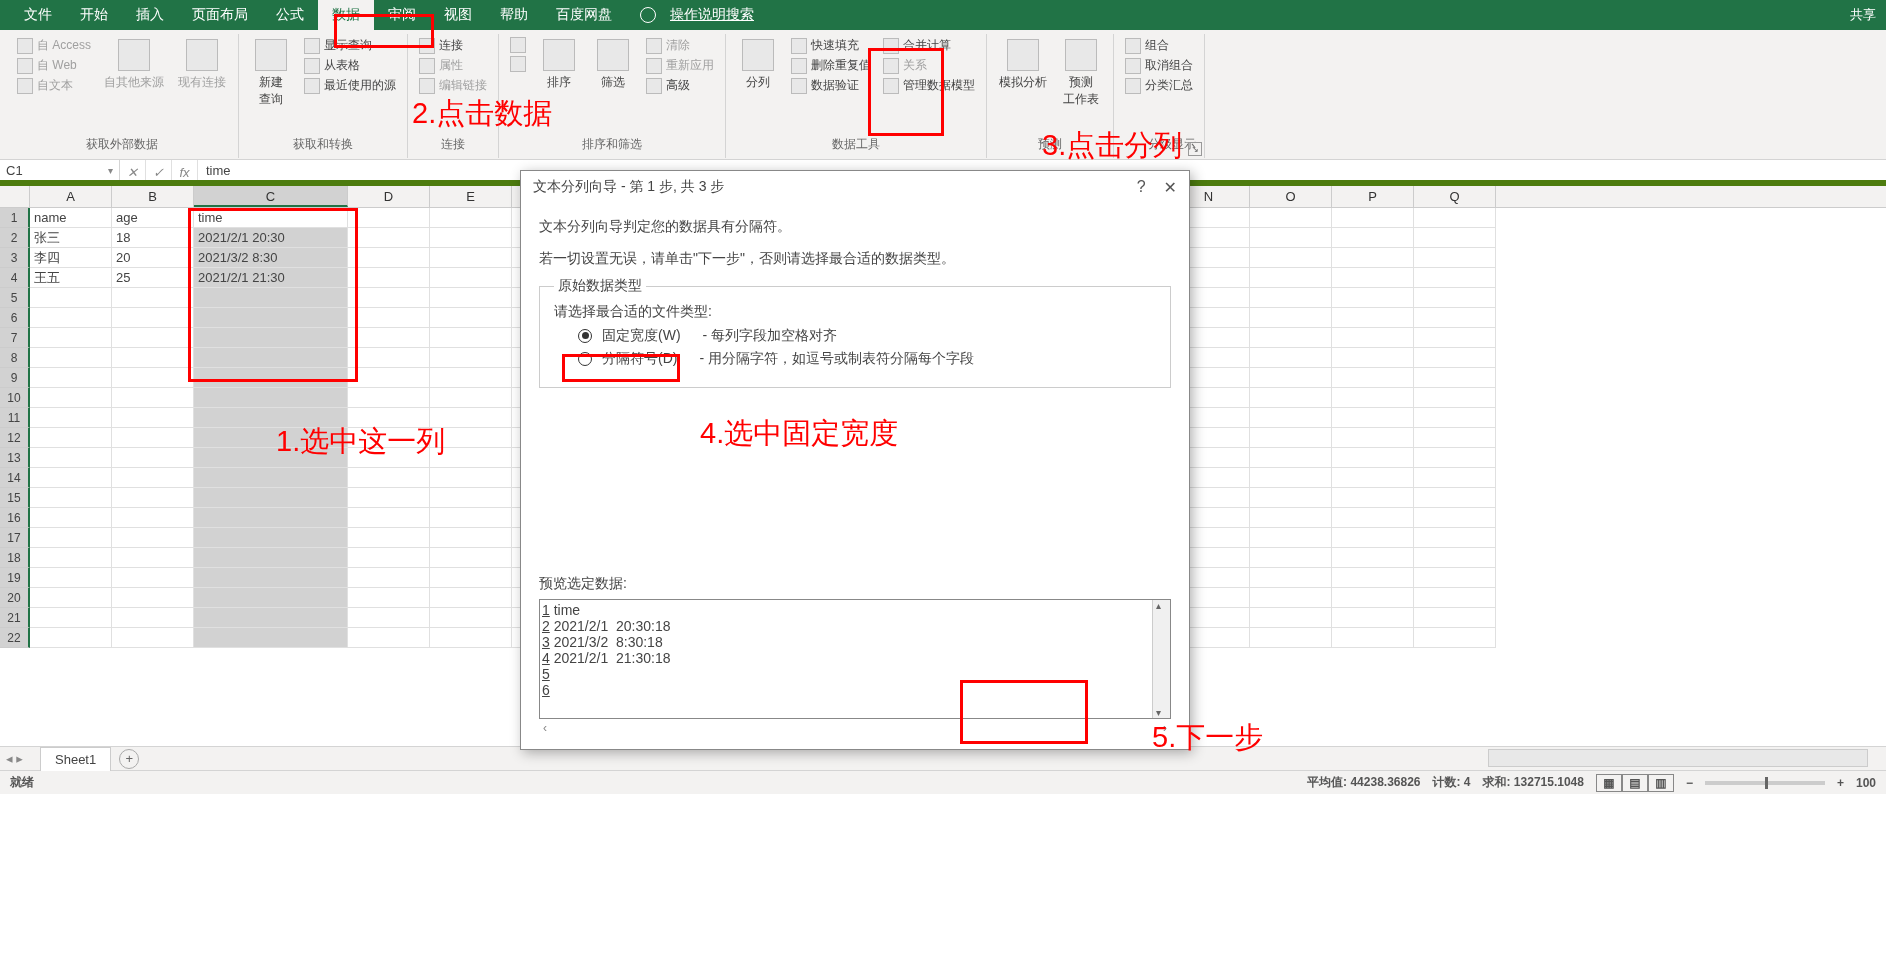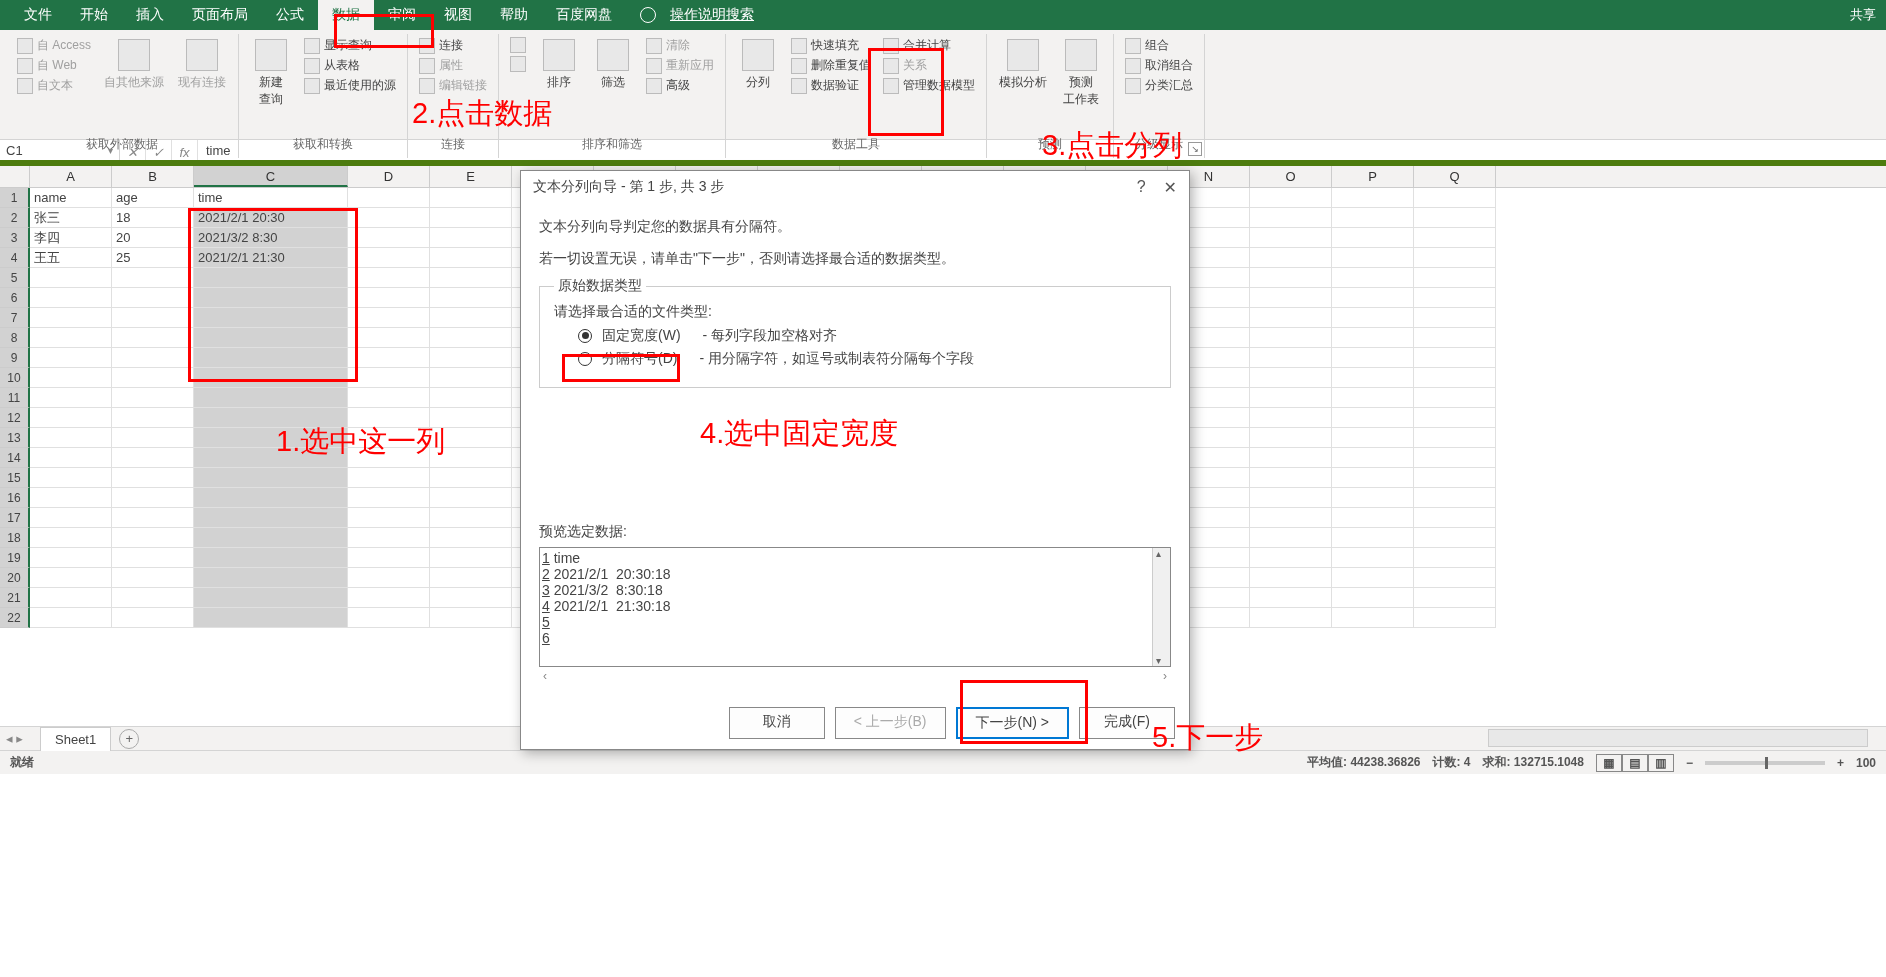--- a/index.html
+++ b/index.html
@@ -6,21 +6,21 @@
 body { background: #fff; font-size: 13px; color: #444; overflow: hidden; width: 1886px; height: 977px; position: relative; }
 
 
 .ribbon-tabs { background: #217346; height: 30px; display: flex; align-items: center; padding: 0 10px; color: #fff; position: relative; }
 .ribbon-tabs .tab { padding: 0 14px; height: 40px; display: flex; align-items: center; cursor: pointer; font-size: 14px; }
 .ribbon-tabs .tab.active { background: #f3f2f1; color: #217346; }
 .ribbon-tabs .right { margin-left: auto; display:flex; align-items:center; gap:6px;}
 .bulb { width:16px;height:16px;border:1.5px solid #fff;border-radius:50%;position:relative;}
 
 
-.ribbon { background: #f3f2f1; height: 110px; border-bottom: 1px solid #d4d4d4; display: flex; padding: 4px 6px 0 6px; }
+.ribbon { background: #f3f2f1; height: 130px; border-bottom: 1px solid #d4d4d4; display: flex; padding: 4px 6px 0 6px; }
 .ribbon-group { border-right: 1px solid #d4d4d4; padding: 2px 8px; display: flex; flex-direction: column; justify-content: space-between; height: 124px; }
 .ribbon-group .content { display: flex; gap: 6px; flex: 1; align-items: flex-start; }
 .ribbon-group .label { text-align: center; font-size: 12px; color: #666; padding: 3px 0; }
 .rbtn { display: flex; flex-direction: column; align-items: center; padding: 3px 4px; gap: 3px; min-width: 48px; font-size: 12px; color: #444; }
 .rbtn.disabled { color: #a0a0a0; }
 .rbtn .ico { width: 32px; height: 32px; background: #e8e8e8; border: 1px solid #bbb; }
 .rbtn.small { flex-direction: row; min-width: auto; gap: 4px; align-items: center; padding: 1px 3px; }
 .rbtn.small .ico { width: 16px; height: 16px; }
 .rbtn-col { display: flex; flex-direction: column; gap: 1px; }
 .rlauncher { position: absolute; right:2px; bottom:2px; width:14px;height:14px;border:1px solid #999; font-size:9px; text-align:center; line-height:12px; color:#666;}
@@ -269,21 +269,21 @@
         </div>
       <div class="rbtn">
           <div class="ico"></div>
           <span style="white-space:pre-line;text-align:center;">预测
 工作表</span>
         </div>
     </div>
     <div class="label">预测</div>
   </div>
 
-  <div class="ribbon-group" style="position:relative;">
+  <div class="ribbon-group" style="position:relative;align-items:flex-end;">
     <div class="content">
       <div class="rbtn-col">
         <div class="rbtn small">
             <div class="ico"></div>
             <span>组合</span>
           </div>
         <div class="rbtn small">
             <div class="ico"></div>
             <span>取消组合</span>
           </div>
@@ -838,26 +838,20 @@
           <div class="pline"><span style="text-decoration:underline;">5</span> </div>
           <div class="pline"><span style="text-decoration:underline;">6</span> </div>
         </div>
       <div class="pscroll-v"></div>
     </div>
     <div class="hscroll-hint">
         <span>‹</span>
         <span>›</span>
       </div>
   </div>
-  <div class="dlg-buttons">
-    <div class="dlg-btn">取消</div>
-    <div class="dlg-btn disabled">&lt; 上一步(B)</div>
-    <div class="dlg-btn primary">下一步(N) &gt;</div>
-    <div class="dlg-btn">完成(F)</div>
-  </div>
 </div>
 
 <div class="anno" style="left:334px; top:14px; width:100px; height:34px;"></div>
 <div class="anno-text" style="left:412px; top:94px;">2.点击数据</div>
 <div class="anno" style="left:868px; top:48px; width:76px; height:88px;"></div>
 <div class="anno-text" style="left:1042px; top:126px;">3.点击分列</div>
 <div class="anno" style="left:188px; top:208px; width:170px; height:174px;"></div>
 <div class="anno-text" style="left:276px; top:422px;">1.选中这一列</div>
 <div class="anno" style="left:562px; top:354px; width:118px; height:28px;"></div>
 <div class="anno-text" style="left:700px; top:414px;">4.选中固定宽度</div>

